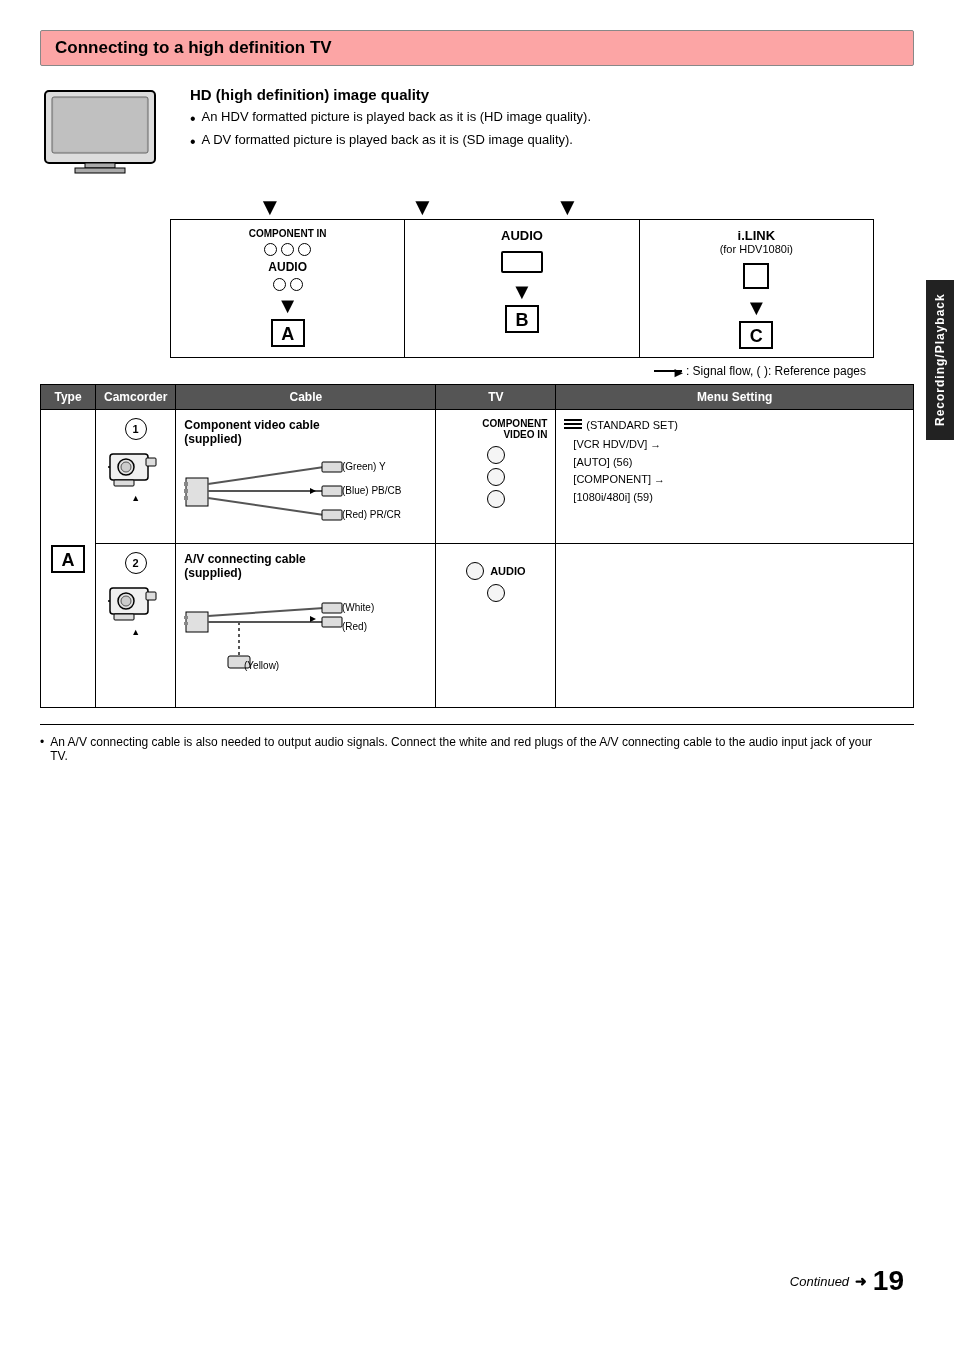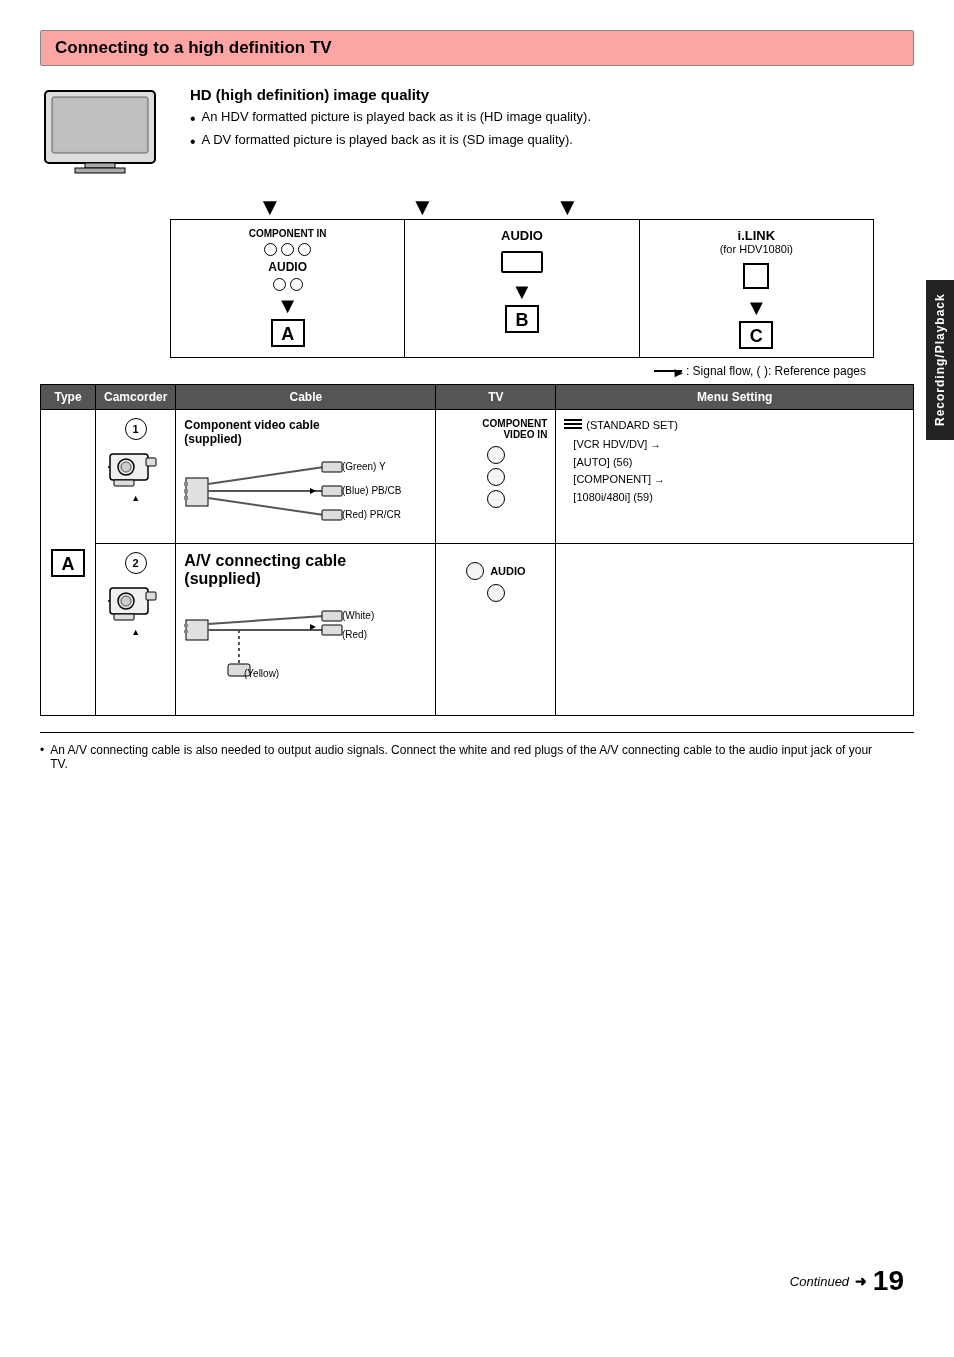--- a/index.html
+++ b/index.html
@@ -371,21 +371,21 @@
             <circle cx="18" cy="21" r="8" fill="#e0e0e0" stroke="#000" stroke-width="1.5"></circle>
             <circle cx="18" cy="21" r="5" fill="#ccc" stroke="#555" stroke-width="1"></circle>
             <rect x="38" y="12" width="10" height="8" rx="1" fill="#ddd" stroke="#000" stroke-width="1"></rect>
             <rect x="6" y="34" width="20" height="6" rx="1" fill="#ddd" stroke="#000" stroke-width="1"></rect>
             <line x1="2" y1="21" x2="-4" y2="21" stroke="#000" stroke-width="1.5"></line>
           </svg>
           <div style="font-size:9px; text-align:center;">▲</div>
         </td>
 
         <td style="border:1.5px solid #000; padding:8px;">
-          <div style="font-size:16px; font-weight:bold; margin-bottom:6px;">A/V connecting cable<br>(supplied)</div>
+          <div style="font-size:12px; font-weight:bold; margin-bottom:6px;">A/V connecting cable<br>(supplied)</div>
           
           <svg width="220" height="110" viewBox="0 0 220 110">
 
             <rect x="2" y="26" width="22" height="20" fill="#e0e0e0" stroke="#000" stroke-width="1"></rect>
 
             <rect x="0" y="30" width="4" height="3" fill="#888"></rect>
             <rect x="0" y="36" width="4" height="3" fill="#888"></rect>
 
             <line x1="24" y1="30" x2="140" y2="22" stroke="#555" stroke-width="2"></line>
             <rect x="138" y="17" width="20" height="10" rx="1" fill="#ddd" stroke="#000" stroke-width="1"></rect>

